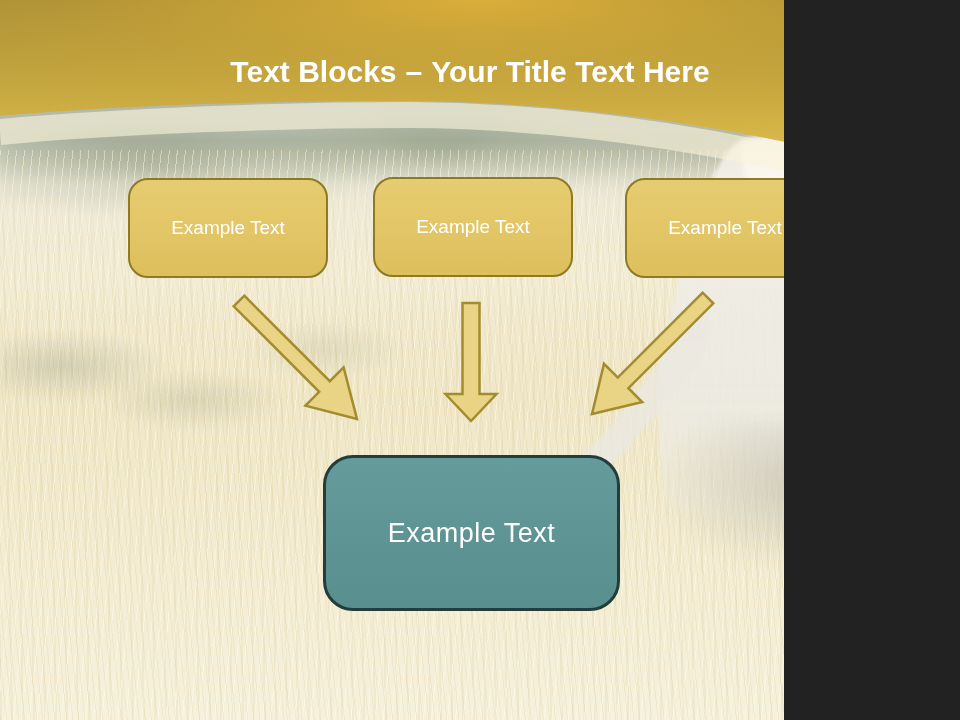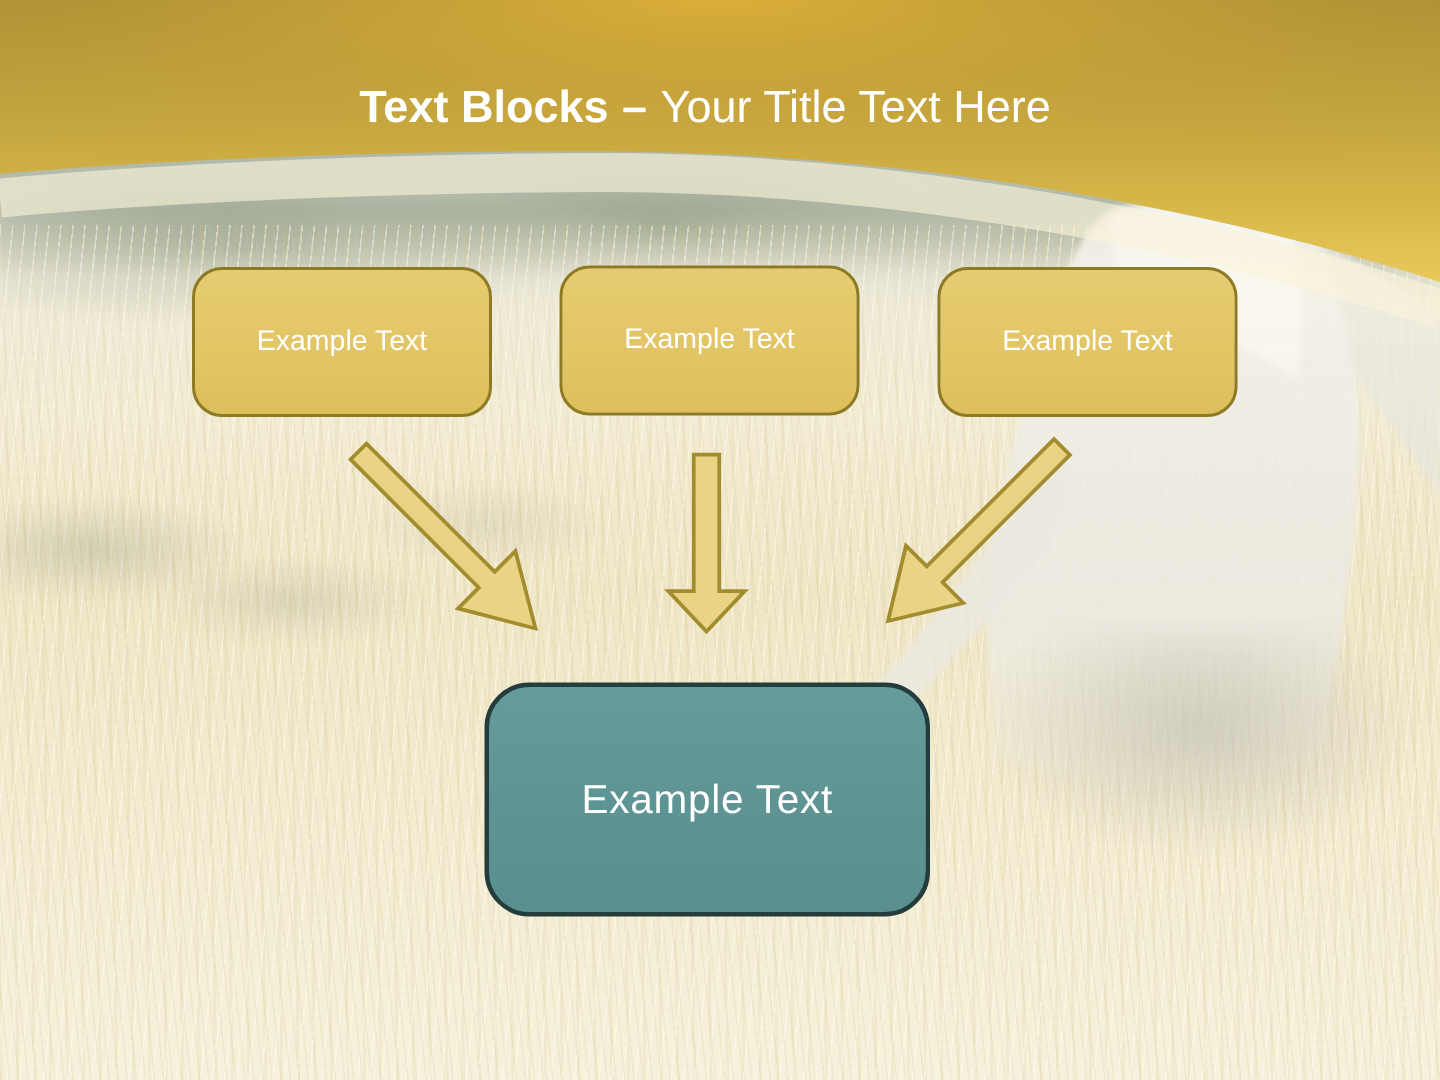--- a/index.html
+++ b/index.html
@@ -1,17 +1,17 @@
 <!DOCTYPE html>
 <html><head>
 <meta charset="utf-8">
 <style>
   html,body{margin:0;padding:0;background:#222;}
   .slide{
-    position:relative;width:960px;height:720px;overflow:hidden;
+    position:relative;width:784px;height:720px;overflow:hidden;
     font-family:"Liberation Sans",sans-serif;
     background:#f2ebd2;
   }
   
   .photo-base{
     position:absolute;inset:0;
     background:linear-gradient(180deg,
       #b9c0b2 0%,#aeb5a5 15%,#c3c8b7 21%,
       #e7e2ca 28%,#f0e9cf 38%,#eee4c2 55%,
       #f1e9cc 75%,#f5efd9 100%);
@@ -57,21 +57,21 @@
   }
   .person-layer{position:absolute;left:0;top:0;filter:blur(2px);}
   
   .header-layer{position:absolute;left:0;top:0;}
   .slide-title{
     position:absolute;left:0;top:54px;width:940px;
     display:flex;justify-content:center;gap:9px;
     color:#ffffff;font-size:30px;line-height:36px;white-space:nowrap;
   }
   .slide-title .t-bold{font-weight:bold;}
-  .slide-title .t-reg{font-weight:normal;}
+  .slide-title .t-reg{font-weight:bold;}
   
   .block{
     position:absolute;width:200px;height:100px;box-sizing:border-box;
     border:2.5px solid #8E7A22;border-radius:20px;
     background:linear-gradient(180deg,#e6cc71 0%,#e2c565 55%,#ddbf5c 100%);
     display:flex;align-items:center;justify-content:center;
     color:#ffffff;font-size:19px;
   }
   .block-1{left:128px;top:178px;}
   .block-2{left:373px;top:177px;}

